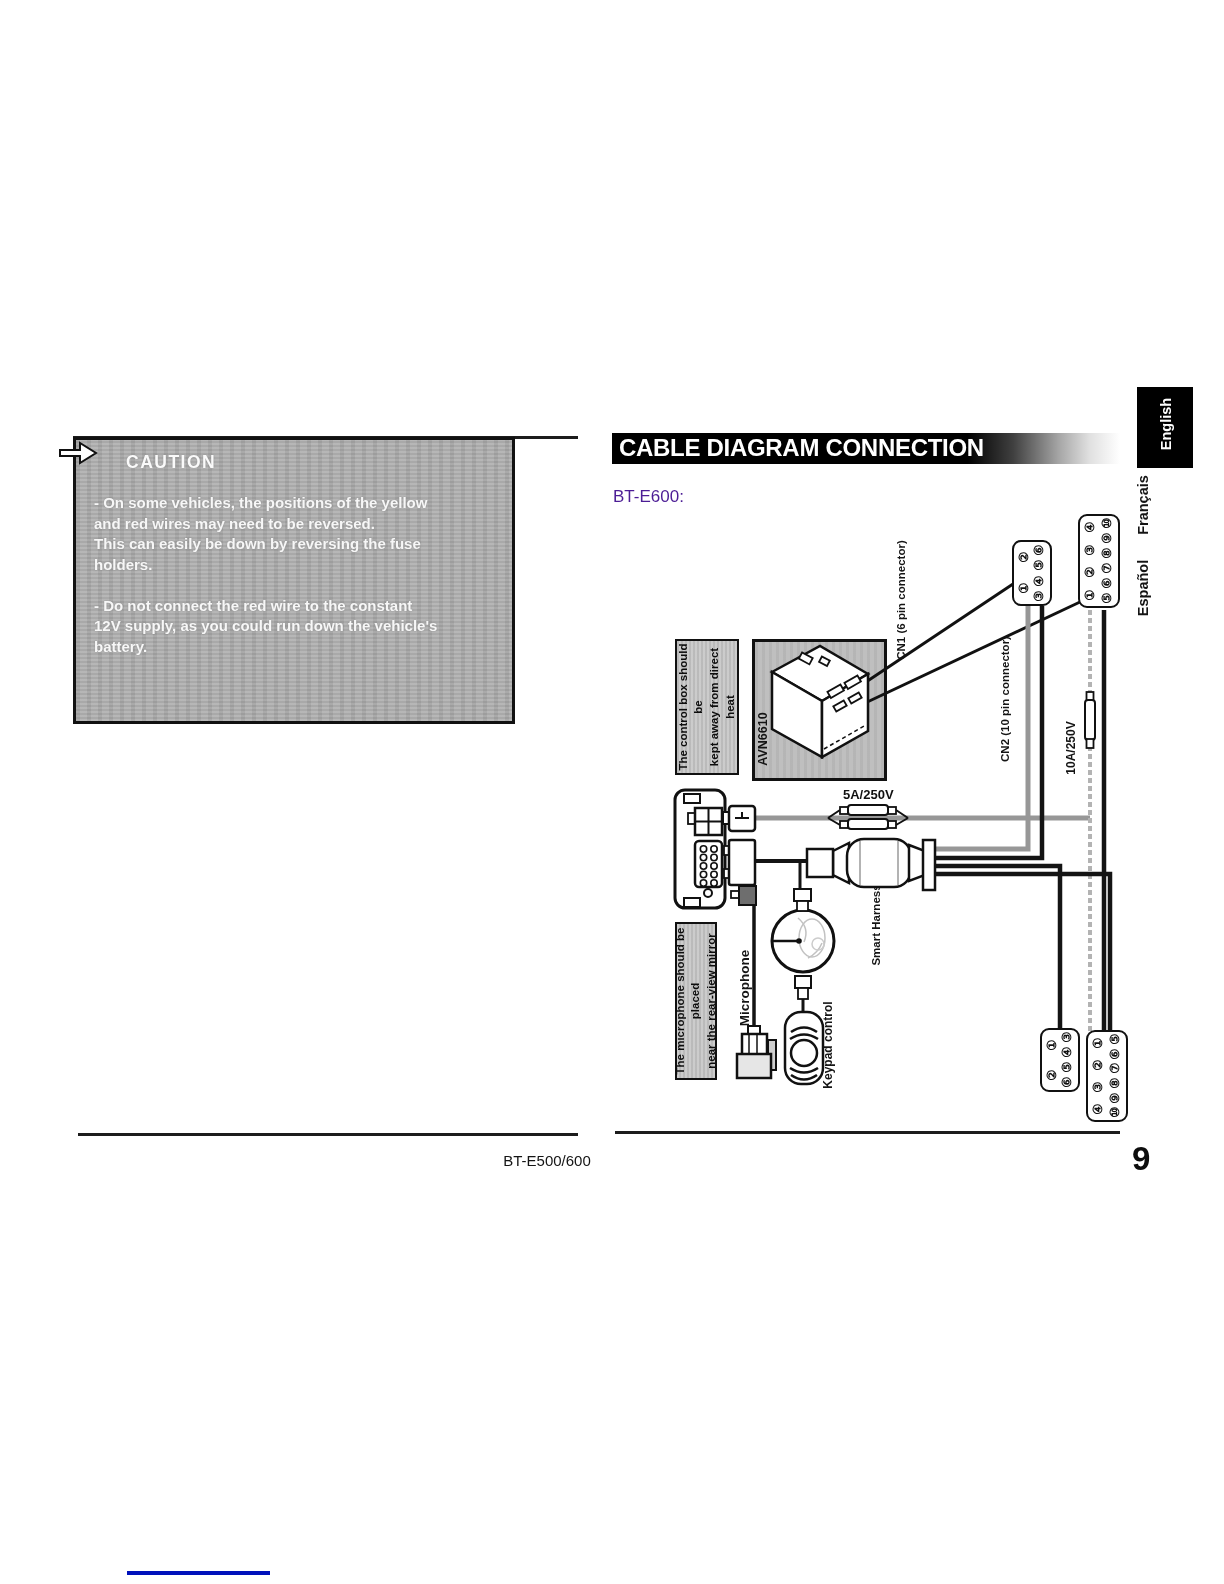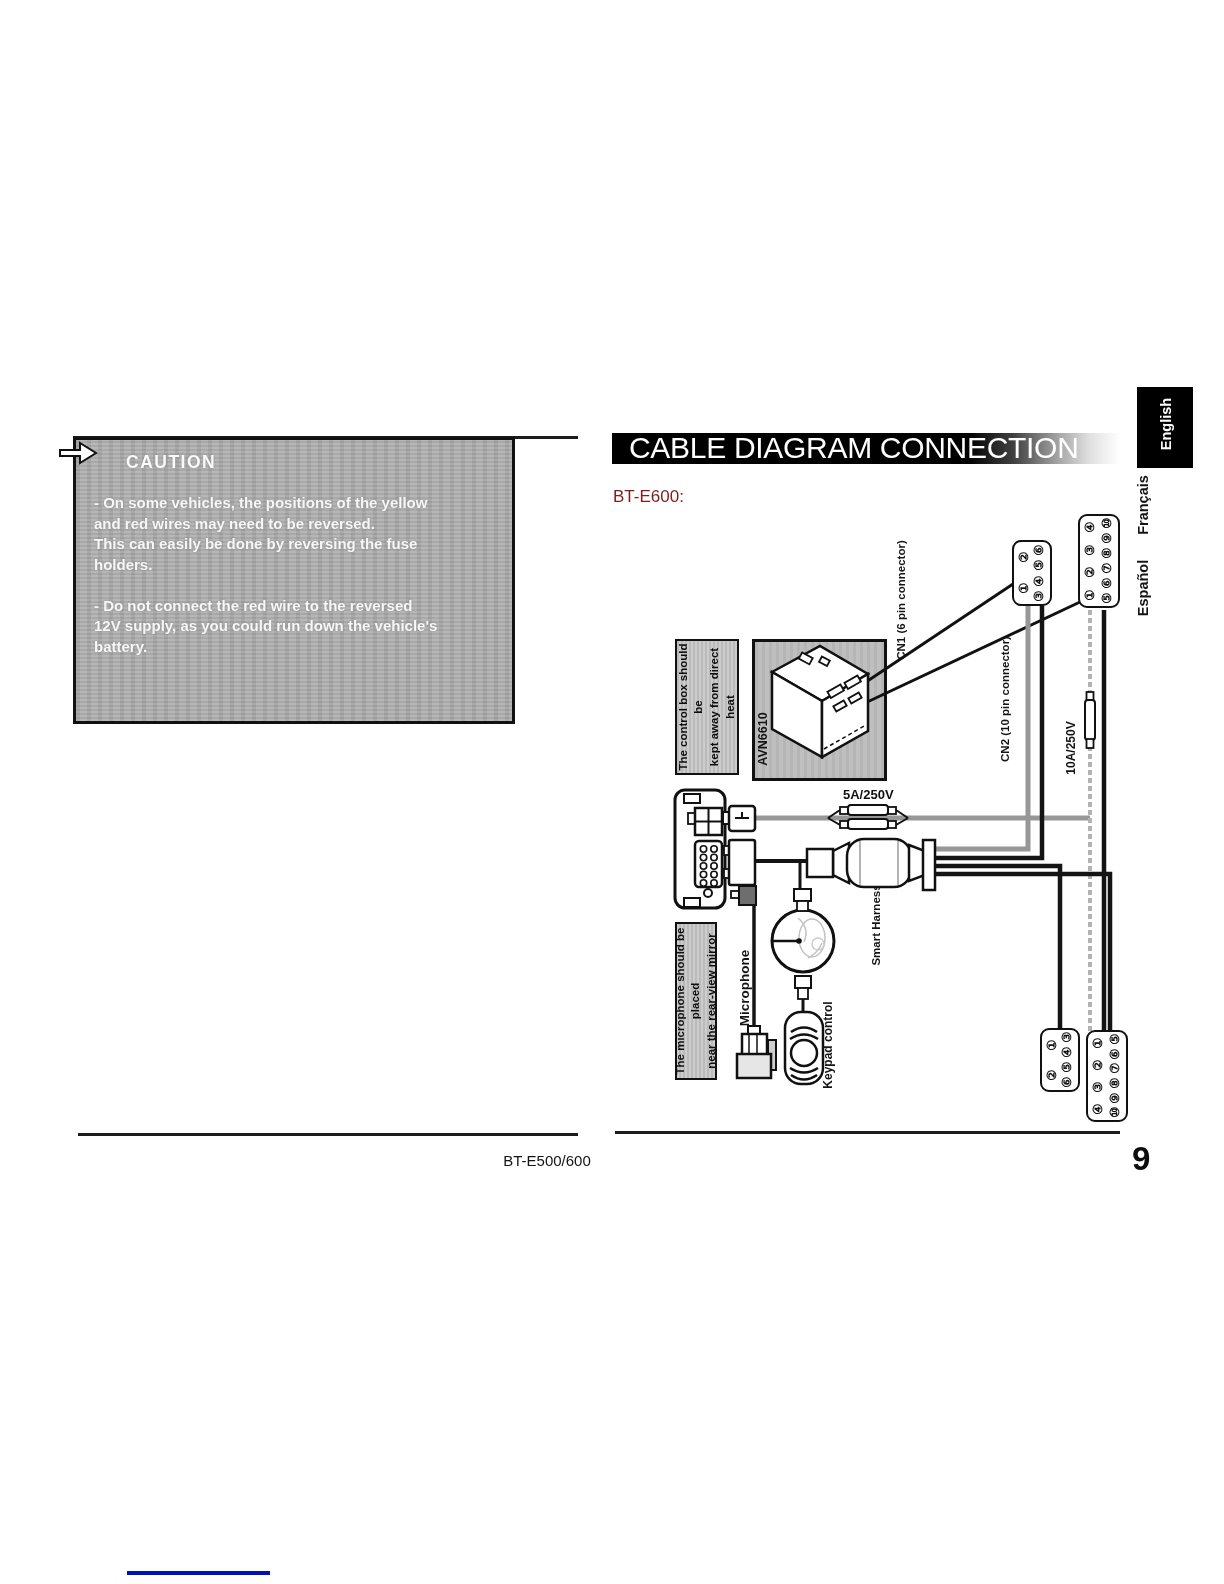--- a/index.html
+++ b/index.html
@@ -31,24 +31,24 @@
     margin-top:20px; width:404px;
     font-size:15px; line-height:1.38; font-weight:600;
     color:#f7f7f7; text-shadow:0 0 2px rgba(135,135,135,0.9);
     white-space:pre-line;
   }
 
   
   .section-bar {
     position:absolute; left:612px; top:433px; width:508px; height:31px;
     background:linear-gradient(to right, #000 0%, #000 70%, rgba(0,0,0,0.75) 79%, rgba(0,0,0,0.35) 88%, rgba(0,0,0,0.12) 94%, rgba(0,0,0,0) 100%);
-    color:#fff; font-weight:normal; font-size:30px; line-height:30px;
-    padding-left:17px; letter-spacing:-0.3px; white-space:nowrap;
-  }
-  .model-label { position:absolute; left:613px; top:487px; font-size:17px; color:#7f1d1d;text-align:right; }
+    color:#fff; font-weight:bold; font-size:24px; line-height:30px;
+    padding-left:7px; letter-spacing:-0.3px; white-space:nowrap;
+  }
+  .model-label { position:absolute; left:613px; top:487px; font-size:17px; color:#4c1d95;text-align:right; }
 
   
   .vlabel {
     position:absolute; white-space:nowrap; color:#141414; font-weight:bold;
     transform: translate(-50%,-50%) rotate(-90deg);
   }
 
   
   .rnote {
     position:absolute;
@@ -97,23 +97,23 @@
   <div class="rule" style="left:73px;top:436px;width:505px;height:2.5px"></div>
 
   <svg class="arrow-icon" width="40" height="24" viewBox="0 0 40 24">
     <path d="M2,9 H22 V2 L38,12 L22,22 V15 H2 Z" fill="#ffffff" stroke="#111" stroke-width="2"></path>
   </svg>
 
   <div class="caution-box">
     <div class="caution-title">CAUTION</div>
     <div class="caution-para">- On some vehicles, the positions of the yellow
 and red wires may need to be reversed.
-This can easily be done by reversing the fuse
+This can easily be down by reversing the fuse
 holders.</div>
-    <div class="caution-para">- Do not connect the red wire to the reversed
+    <div class="caution-para">- Do not connect the red wire to the constant
 12V supply, as you could run down the vehicle's
 battery.</div>
   </div>
 
   <div class="section-bar">
     <span>CABLE DIAGRAM CONNECTION</span>
   </div>
   <div class="model-label">BT-E600:</div>
 
   <div class="tab-black"></div>

